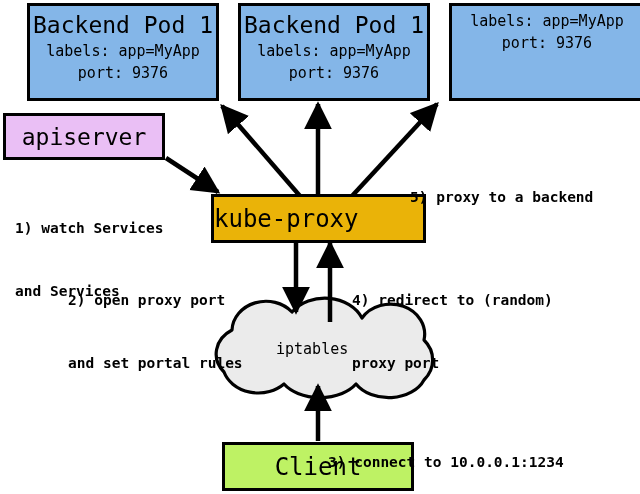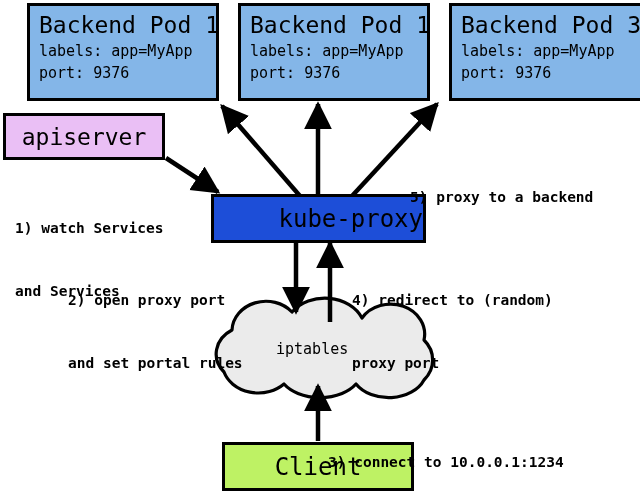--- a/index.html
+++ b/index.html
@@ -27,20 +27,21 @@
     border: 3px solid #000000;
     display: flex;
     flex-direction: column;
     justify-content: center;
     z-index: 5;
   }
   .pod {
     background: #84b6e8;
     padding: 4px 9px 6px 9px;
     justify-content: flex-start;
+    align-items: center;
   }
   .pod-title {
     font-size: 23px;
     line-height: 30px;
     color: #000;
     white-space: nowrap;
   }
   .pod-line {
     font-size: 15px;
     line-height: 22px;
@@ -51,22 +52,22 @@
     background: #eabff5;
     align-items: center;
     justify-content: center;
   }
   .apiserver-label {
     font-size: 23px;
     line-height: 26px;
     color: #000;
   }
   .kubeproxy {
-    background: #1d4ed8;
-    align-items: flex-end;
+    background: #eab308;
+    align-items: flex-start;
     justify-content: center;
   }
   .kubeproxy-label {
     font-size: 24px;
     line-height: 28px;
     color: #000;
   }
   .client {
     background: #bef264;
     align-items: center;
@@ -140,21 +141,20 @@
     <div class="pod-line">port: 9376</div>
   </div>
 
   <div class="node pod" style="left:238px; top:3px; width:192px; height:98px;">
     <div class="pod-title">Backend Pod 1</div>
     <div class="pod-line">labels: app=MyApp</div>
     <div class="pod-line">port: 9376</div>
   </div>
 
   <div class="node pod" style="left:449px; top:3px; width:196px; height:98px;">
-    <div class="pod-title">Backend Pod 3</div>
     <div class="pod-line">labels: app=MyApp</div>
     <div class="pod-line">port: 9376</div>
   </div>
 
   <div class="node apiserver" style="left:3px; top:113px; width:162px; height:47px;">
     <div class="apiserver-label">apiserver</div>
   </div>
 
   <div class="node kubeproxy" style="left:211px; top:194px; width:215px; height:49px;">
     <div class="kubeproxy-label">kube-proxy</div>

